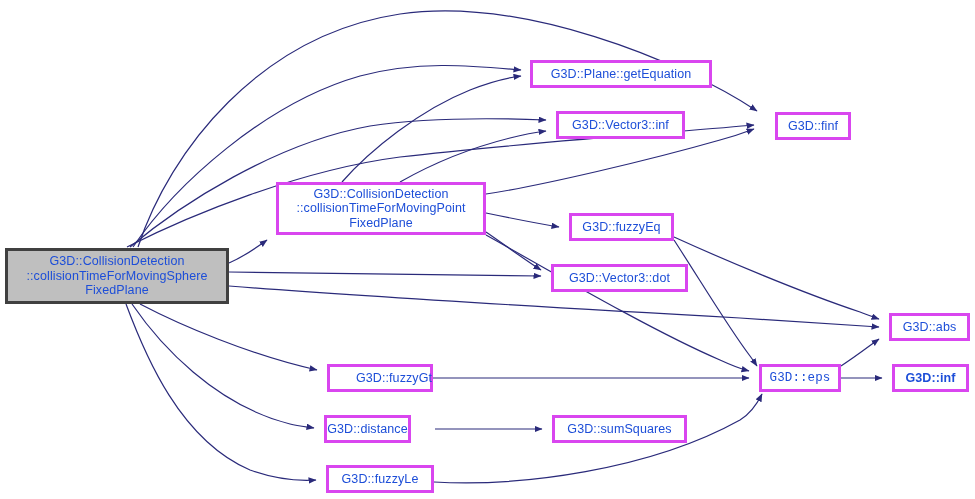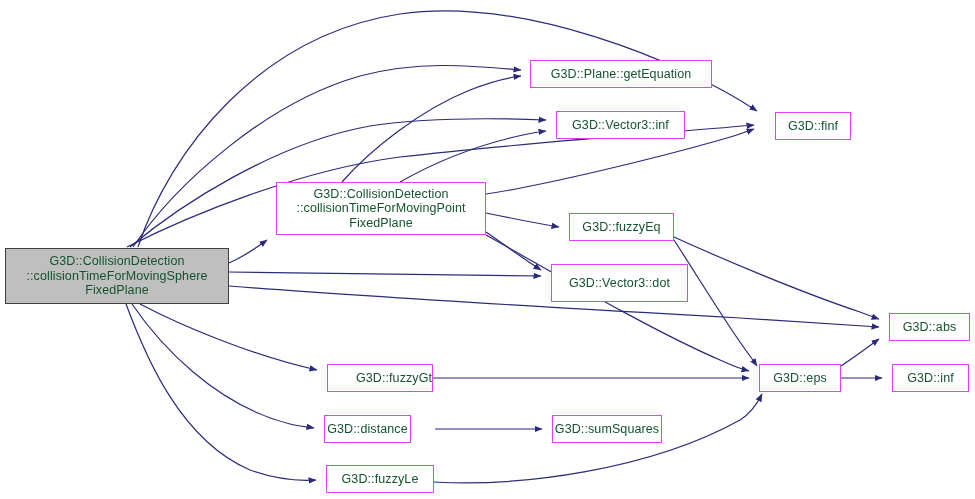--- a/index.html
+++ b/index.html
@@ -19,23 +19,23 @@
     position: absolute;
     left: 0;
     top: 0;
     width: 975px;
     height: 499px;
     pointer-events: none;
   }
   .node {
     position: absolute;
     box-sizing: border-box;
-    border: 1px solid #d946ef;
+    border: 3px solid #d946ef;
     background: #ffffff;
-    color: #14532d;
+    color: #1d4ed8;
     font-size: 12.5px;
     line-height: 14.5px;
     display: flex;
     align-items: center;
     justify-content: center;
     text-align: center;
     white-space: pre-line;
     letter-spacing: 0.1px;
   }
   .node.current {
@@ -89,23 +89,23 @@
       <div class="node current" style="left: 5px; top: 248px; width: 224px; height: 56px;"><span class="node-label">G3D::CollisionDetection
 ::collisionTimeForMovingSphere
 FixedPlane</span></div>
       <div class="node" style="left: 276px; top: 182px; width: 210px; height: 53px;"><span class="node-label">G3D::CollisionDetection
 ::collisionTimeForMovingPoint
 FixedPlane</span></div>
       <div class="node" style="left: 530px; top: 60px; width: 182px; height: 28px;"><span class="node-label">G3D::Plane::getEquation</span></div>
       <div class="node" style="left: 556px; top: 111px; width: 129px; height: 28px;"><span class="node-label">G3D::Vector3::inf</span></div>
       <div class="node" style="left: 763px; top: 112px; width: 76px; height: 28px; margin-left: 12px;"><span class="node-label">G3D::finf</span></div>
       <div class="node" style="left: 569px; top: 213px; width: 105px; height: 28px; justify-content: center;"><span class="node-label">G3D::fuzzyEq</span></div>
-      <div class="node" style="left: 551px; top: 264px; width: 137px; height: 38px;"><span class="node-label">G3D::Vector3::dot</span></div>
+      <div class="node" style="left: 551px; top: 264px; width: 137px; height: 28px;"><span class="node-label">G3D::Vector3::dot</span></div>
       <div class="node" style="left: 889px; top: 313px; width: 81px; height: 28px;"><span class="node-label">G3D::abs</span></div>
-      <div class="node" style="left: 759px; top: 364px; width: 82px; height: 28px;"><span class="node-label">G3D::eps</span></div>
-      <div class="node" style="left: 892px; top: 364px; width: 77px; height: 28px;"><span class="node-label">G3D::inf</span></div>
+      <div class="node" style="left: 759px; top: 364px; width: 82px; height: 28px; font-family: Liberation Mono, monospace;"><span class="node-label">G3D::eps</span></div>
+      <div class="node" style="left: 892px; top: 364px; width: 77px; height: 28px; font-weight: bold;"><span class="node-label">G3D::inf</span></div>
       <div class="node" style="left: 327px; top: 364px; width: 106px; height: 28px; padding-left: 28px;"><span class="node-label">G3D::fuzzyGt</span></div>
       <div class="node" style="left: 324px; top: 415px; width: 87px; height: 28px;"><span class="node-label">G3D::distance</span></div>
-      <div class="node" style="left: 552px; top: 415px; width: 110px; height: 28px;"><span class="node-label">G3D::sumSquares</span></div>
+      <div class="node" style="left: 552px; top: 415px; width: 135px; height: 28px;"><span class="node-label">G3D::sumSquares</span></div>
       <div class="node" style="left: 326px; top: 465px; width: 108px; height: 28px;"><span class="node-label">G3D::fuzzyLe</span></div>
     </div>
 
 </div>
 
 </body></html>

